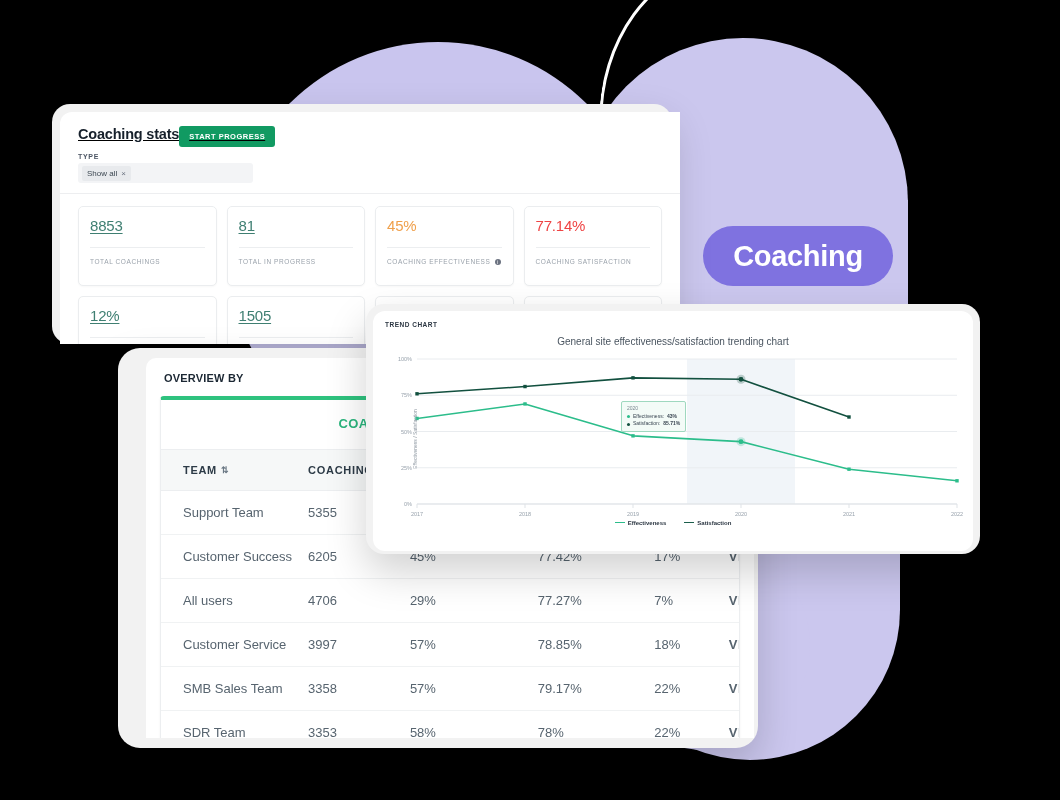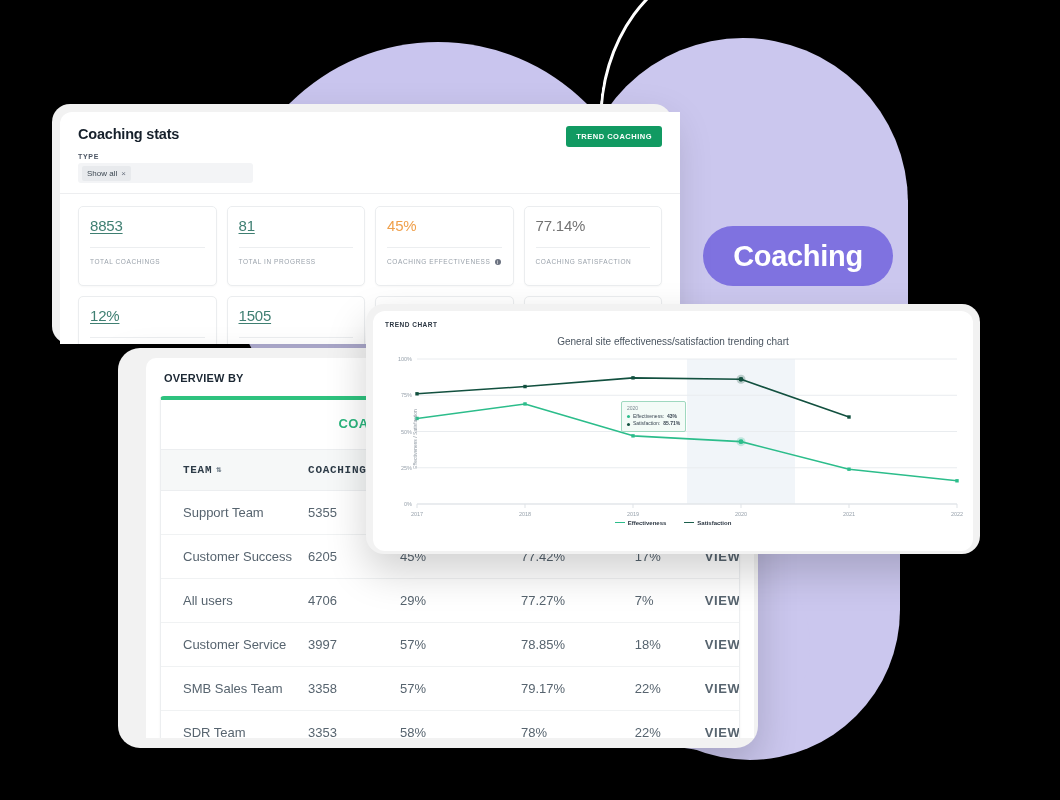--- a/index.html
+++ b/index.html
@@ -85,22 +85,23 @@
   
   #device-table { left: 118px; top: 348px; width: 640px; height: 400px; border-radius: 22px; padding: 10px; }
   #device-table .screen { left: 28px; top: 10px; width: 608px; height: 380px; border-radius: 10px 0 0 0; }
 
   
   #device-chart { left: 366px; top: 304px; width: 614px; height: 250px; border-radius: 18px; padding: 7px; }
   #device-chart .screen { left: 7px; top: 7px; width: 600px; height: 240px; border-radius: 12px; }
 
   
   .stats-head {
-    display: flex; align-items: flex-start; justify-content: space-between;
+    display: flex; align-items: flex-start; justify-content: flex-start;
     padding: 14px 18px 0 18px;
+    text-decoration: underline;
   }
   .stats-title { font-size: 14.5px; font-weight: bold; color: #16202b; letter-spacing: -0.2px; }
   .btn-start {
     background: #0f9d58; background: #119a62;
     color: #fff; font-size: 7.5px; font-weight: bold;
     letter-spacing: 0.5px;
     padding: 6px 10px; border-radius: 3px; border: none;
     cursor: pointer;
   }
   .type-label {
@@ -128,21 +129,21 @@
     border: 1px solid #ebedef; border-radius: 5px;
     padding: 10px 11px 12px 11px;
     box-shadow: 0 1px 2px rgba(0,0,0,0.03);
     min-height: 80px;
   }
   .stat-value {
     font-size: 15px; letter-spacing: -0.2px;
     color: #3f7f72; text-decoration: underline; text-underline-offset: 2px;
   }
   .stat-value.orange { color: #f0a04b; text-decoration: none; }
-  .stat-value.teal { color: #737373; text-decoration: none; }
+  .stat-value.teal { color: #ef4444; text-decoration: none; }
   .stat-rule { height: 1px; background: #eceef0; margin: 13px 0 10px 0; }
   .stat-label {
     font-size: 6.5px; color: #9aa2ab; letter-spacing: 0.6px;
     display: flex; align-items: center; gap: 4px;
   }
   .info-dot {
     display: inline-block; width: 6px; height: 6px; border-radius: 50%;
     background: #6b7280; color: #fff; font-size: 5px;
     text-align: center; line-height: 6px;
   }
@@ -162,21 +163,20 @@
     font-size: 13px; font-weight: bold;
     letter-spacing: 0.3px; padding: 16px 0 18px 0;
   }
   table.ovt { width: 100%; border-collapse: collapse; }
   table.ovt th {
     background: #f6f8f8; text-align: left;
     font-size: 11px; font-weight: bold; color: #2d3b47;
     letter-spacing: 0.7px; padding: 14px 8px;
     border-top: 1px solid #eceef0; border-bottom: 1px solid #eceef0;
     white-space: nowrap;
-    font-family: Liberation Mono, monospace;
   }
   table.ovt th:first-child { padding-left: 22px; }
   table.ovt td {
     font-size: 13px; padding: 14px 8px;
     border-bottom: 1px solid #f0f2f3; color: #57646f;
     white-space: nowrap;
   }
   table.ovt td:first-child { padding-left: 22px; }
   .sortic { display: inline-block; margin-left: 4px; color: #6a7884; font-size: 9px; position: relative; top: -1px; }
   .c-team { color: #2fa97c; }
@@ -239,21 +239,21 @@
 
   <div class="coaching-badge">
     <span>Coaching</span>
   </div>
 
   <div class="device" id="device-stats">
     <div class="screen">
 
       <div class="stats-head">
         <div class="stats-title">Coaching stats</div>
-        <button class="btn-start">TREND COACHING</button>
+        <button class="btn-start">START PROGRESS</button>
       </div>
 
       <div class="type-label">TYPE</div>
       <div class="type-field">
         <span class="chip">
           <span>Show all</span>
           <span class="x">×</span>
         </span>
       </div>
 

